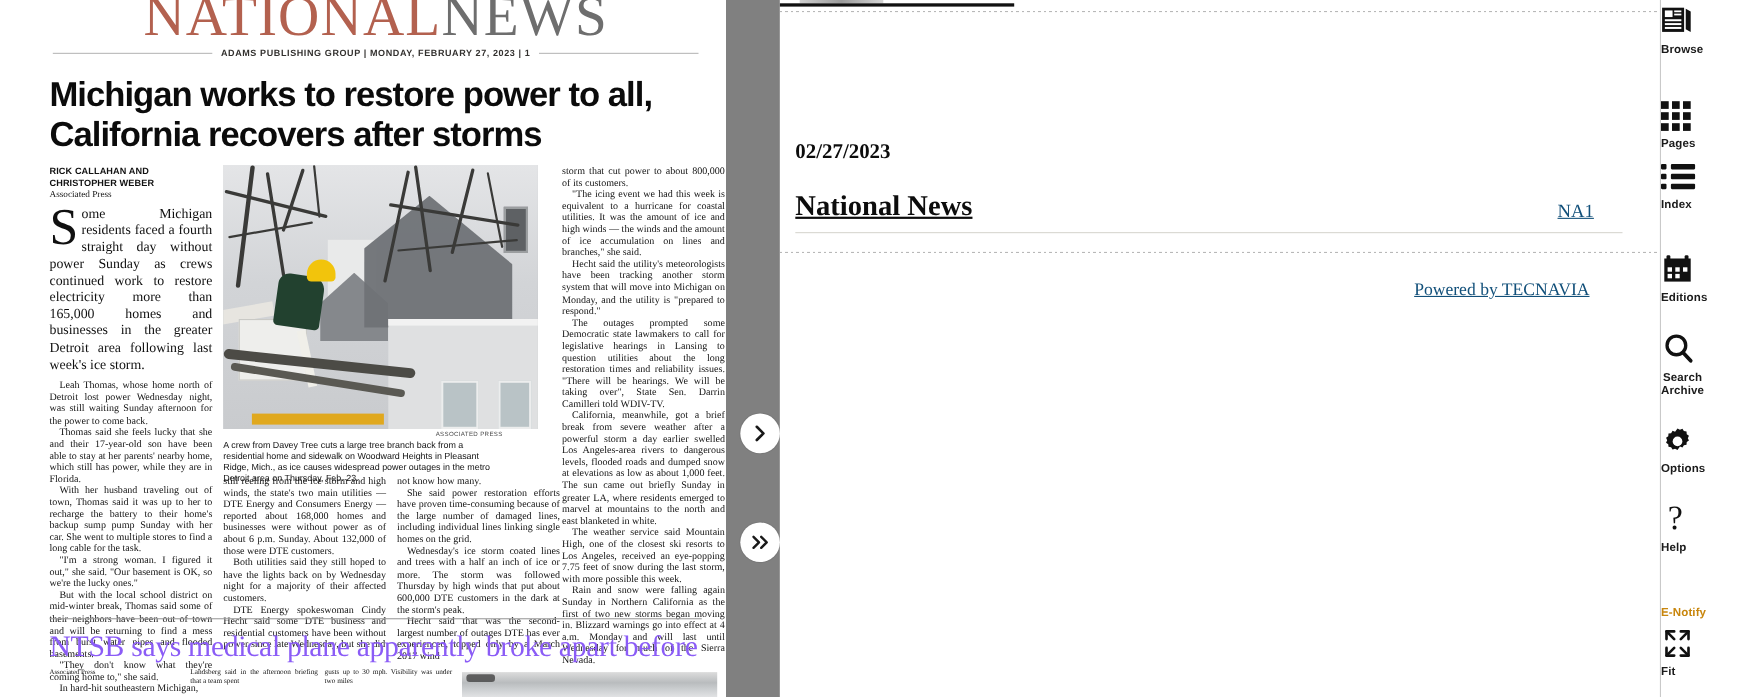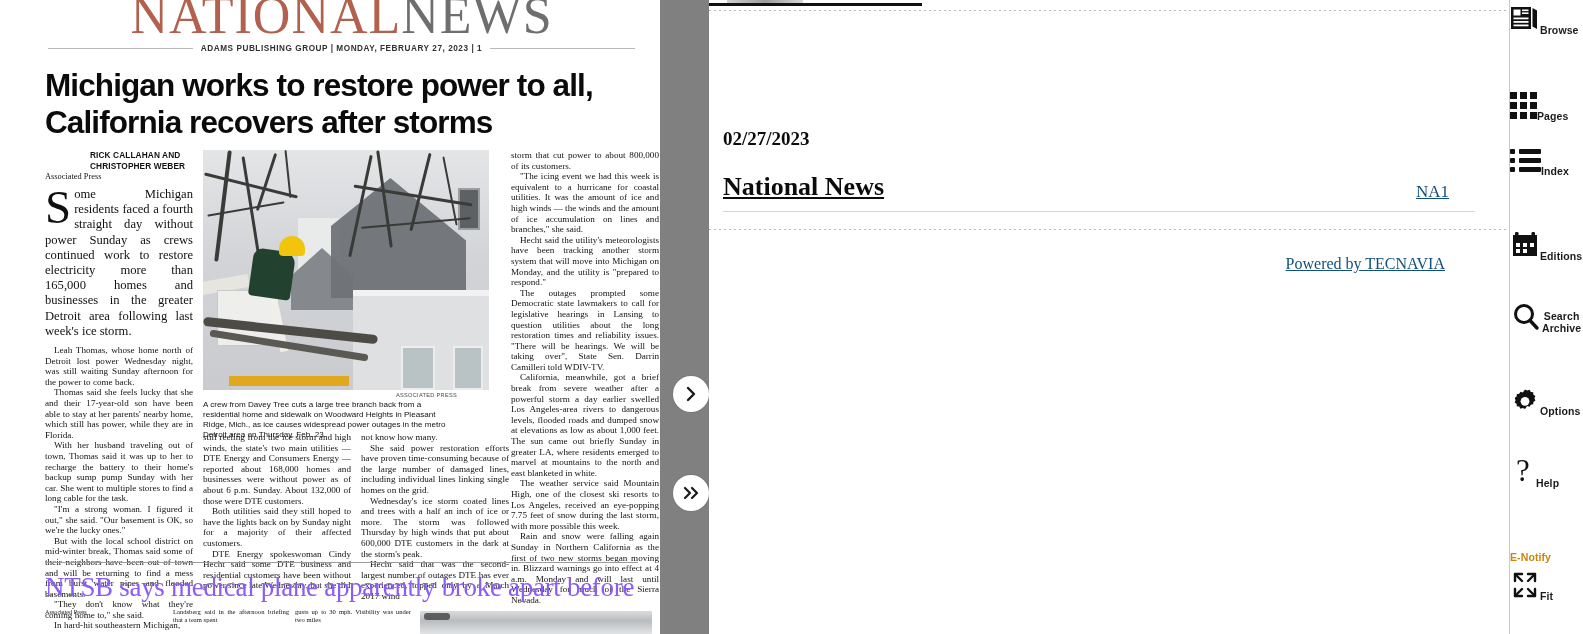--- a/index.html
+++ b/index.html
@@ -59,21 +59,21 @@
     position: relative; height: 425px;
   }
   .col { position: absolute; top: 0; }
   .col1 { left: 0;   width: 148px; }
   .col2 { left: 158px; width: 148px; }
   .col3 { left: 316px; width: 148px; }
   .col4 { left: 466px; width: 148px; }
 
   .byline {
     font-size: 8.3px; font-weight: 700; line-height: 10.5px;
-    letter-spacing: 0.1px; color: #111; text-transform: uppercase; margin-left: 45px;
+    letter-spacing: 0.1px; color: #111; text-transform: uppercase;
   }
   .byline-org {
     font-family: "Liberation Serif", serif;
     font-size: 8.4px; color: #111; margin-top: 1px; margin-bottom: 6px;
   }
 
   .lede {
     font-family: "Liberation Serif", serif;
     font-size: 12.6px; line-height: 15.2px; color: #101010;
     text-align: justify; margin-bottom: 6px;
@@ -261,21 +261,21 @@
     cursor: pointer;
   }
 
   
   .toolbar {
     position: absolute; right: 0; top: 0; width: 74px; height: 634px;
     background: #ffffff; border-left: 1px solid #c9c9c9;
   }
   .tool {
     position: absolute; left: 0; width: 73px;
-    display: flex; flex-direction: row; align-items: flex-end;
+    display: flex; flex-direction: column; align-items: flex-start;
     cursor: pointer;
   }
   .tool .ic { height: 34px; display:flex; align-items:center; justify-content:center; }
   .tool .lb {
     font-size: 10.5px; font-weight: 700; color: #1b1b1b;
     text-align: center; line-height: 12px; margin-top: 3px;
     letter-spacing: .1px;
   }
   .tool .lb.amber { color: #c8860d; }
 
@@ -362,21 +362,21 @@
           <div class="ph-bigbranch2"></div>
           <div class="ph-yellowbar"></div>
         </div>
         <div class="credit">ASSOCIATED PRESS</div>
         <div class="caption">A crew from Davey Tree cuts a large tree branch back from a residential home and sidewalk on Woodward Heights in Pleasant Ridge, Mich., as ice causes widespread power outages in the metro Detroit area on Thursday, Feb. 23.</div>
       </div>
 
       <div class="col col2" style="top:282px;">
         <div class="body-txt">
           <p class="noind">still reeling from the ice storm and high winds, the state's two main utilities — DTE Energy and Consumers Energy — reported about 168,000 homes and businesses were without power as of about 6 p.m. Sunday. About 132,000 of those were DTE customers.</p>
-          <p>Both utilities said they still hoped to have the lights back on by Sunday night for a majority of their affected customers.</p>
+          <p>Both utilities said they still hoped to have the lights back on by Wednesday night for a majority of their affected customers.</p>
           <p>DTE Energy spokeswoman Cindy Hecht said some DTE business and residential customers have been without power since late Wednesday, but she did</p>
         </div>
       </div>
 
       <div class="col col3" style="top:282px;">
         <div class="body-txt">
           <p class="noind">not know how many.</p>
           <p>She said power restoration efforts have proven time-consuming because of the large number of damaged lines, including individual lines linking single homes on the grid.</p>
           <p>Wednesday's ice storm coated lines and trees with a half an inch of ice or more. The storm was followed Thursday by high winds that put about 600,000 DTE customers in the dark at the storm's peak.</p>
           <p>Hecht said that was the second-largest number of outages DTE has ever experienced, topped only by a March 2017 wind</p>

